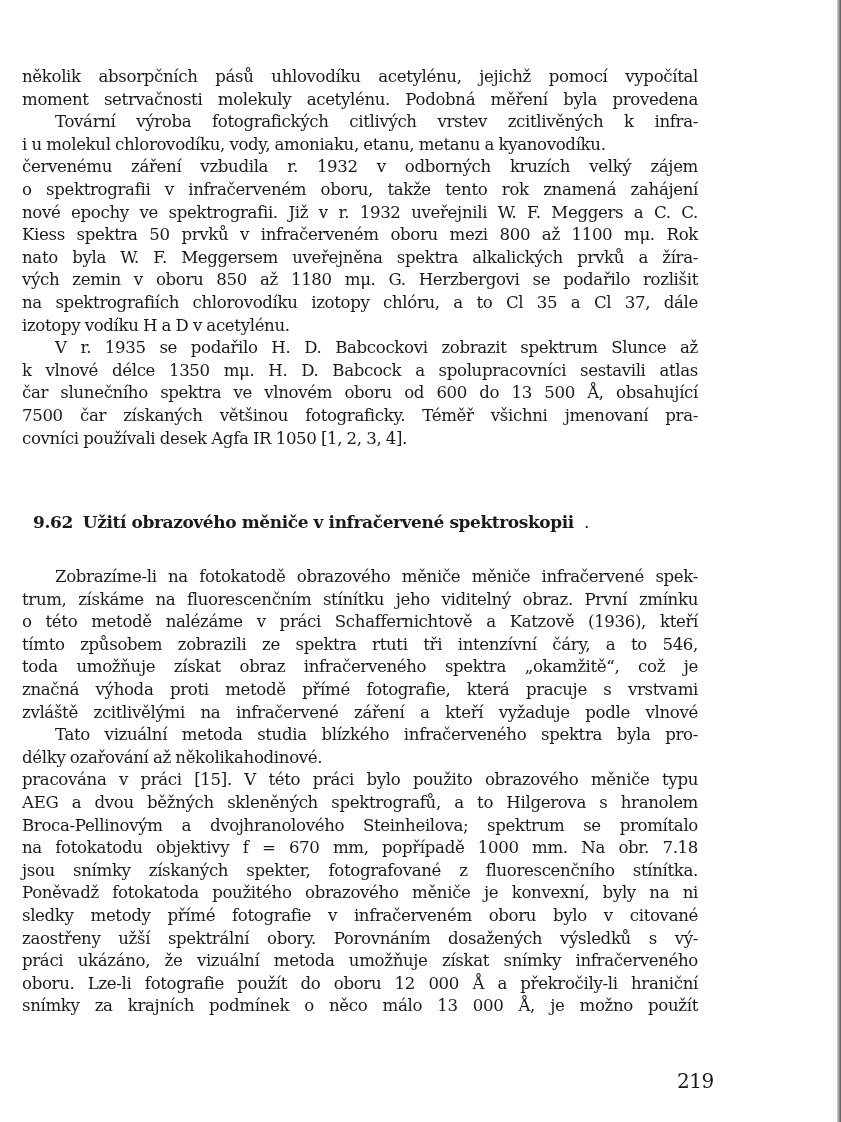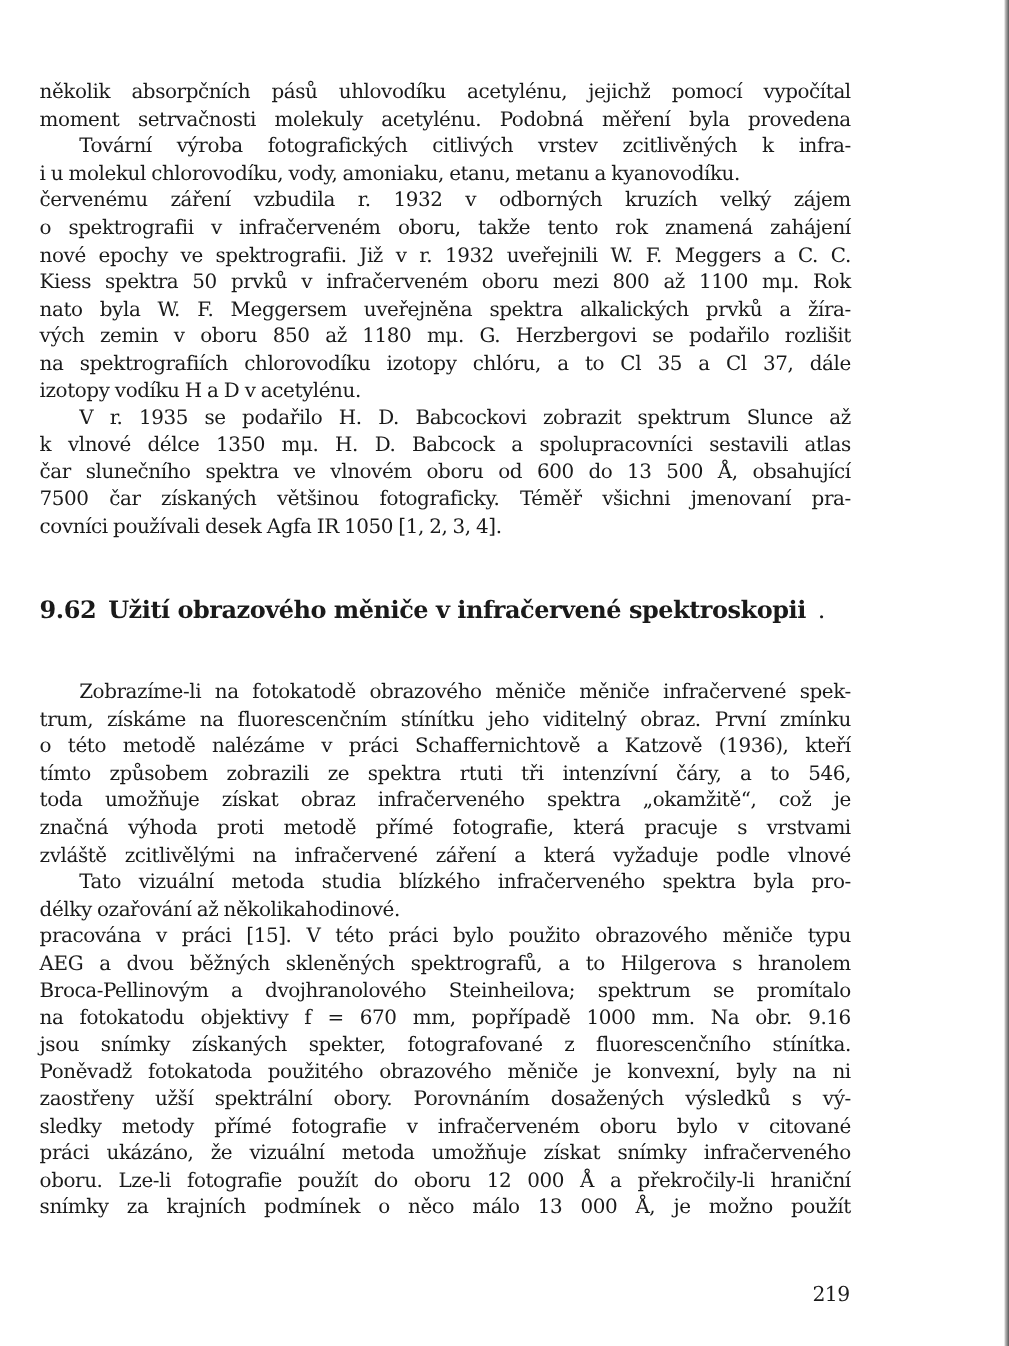--- a/index.html
+++ b/index.html
@@ -4,37 +4,37 @@
 <style>
   html, body { margin: 0; padding: 0; }
   body {
     width: 841px; height: 1122px; background: #ffffff; position: relative; overflow: hidden;
     font-family: "DejaVu Serif", "Liberation Serif", serif; color: #1a1a1a;
   }
   .edge {
     position: absolute; top: 0; right: 0; width: 4px; height: 1122px;
     background: linear-gradient(to right, #d8d8d8, #555555);
   }
-  .block { position: absolute; left: 33px; width: 676px; }
+  .block { position: absolute; left: 22px; width: 676px; }
   .line {
     height: 22.6px; line-height: 22.6px; font-size: 16.6px;
     text-align: justify; text-align-last: justify; white-space: nowrap;
     letter-spacing: -0.35px; word-spacing: -0.5px;
   }
   .line.last { text-align-last: left; }
   .line.indent { padding-left: 33px; }
   .heading {
-    position: absolute; left: 33px; top: 496px;
+    position: absolute; left: 33px; top: 512px;
     font-family: "DejaVu Serif", "Liberation Serif", serif; font-weight: bold;
-    font-size: 20px; letter-spacing: -0.4px; white-space: nowrap; color: #1a1a1a;
+    font-size: 17px; letter-spacing: -0.4px; white-space: nowrap; color: #1a1a1a;
   }
   .heading .num { margin-right: 10px; }
   .heading .dot { margin-left: 10px; font-weight: normal; }
   .page-number {
-    position: absolute; left: 677px; top: 1069px; font-size: 17px; letter-spacing: -0.5px;
+    position: absolute; left: 677px; top: 1069px; font-size: 20px; letter-spacing: -0.5px;
   }
 </style>
 </head>
 <body>
 
 <div class="edge"></div>
 
 <div class="block" id="top-block" style="top:66px;">
     <div class="line">několik absorpčních pásů uhlovodíku acetylénu, jejichž pomocí vypočítal</div>
     <div class="line">moment setrvačnosti molekuly acetylénu. Podobná měření byla provedena</div>
@@ -59,29 +59,29 @@
   <span class="num">9.62</span><span>Užití obrazového měniče v infračervené spektroskopii</span><span class="dot">.</span>
 </div>
 
 <div class="block" id="bottom-block" style="top:566px;">
     <div class="line indent">Zobrazíme-li na fotokatodě obrazového měniče měniče infračervené spek-</div>
     <div class="line">trum, získáme na fluorescenčním stínítku jeho viditelný obraz. První zmínku</div>
     <div class="line">o této metodě nalézáme v práci Schaffernichtově a Katzově (1936), kteří</div>
     <div class="line">tímto způsobem zobrazili ze spektra rtuti tři intenzívní čáry, a to 546,</div>
     <div class="line">toda umožňuje získat obraz infračerveného spektra „okamžitě“, což je</div>
     <div class="line">značná výhoda proti metodě přímé fotografie, která pracuje s vrstvami</div>
-    <div class="line">zvláště zcitlivělými na infračervené záření a která vyžaduje podle vlnové</div>
+    <div class="line">zvláště zcitlivělými na infračervené záření a kteří vyžaduje podle vlnové</div>
     <div class="line indent">Tato vizuální metoda studia blízkého infračerveného spektra byla pro-</div>
     <div class="line last">délky ozařování až několikahodinové.</div>
     <div class="line">pracována v práci [15]. V této práci bylo použito obrazového měniče typu</div>
     <div class="line">AEG a dvou běžných skleněných spektrografů, a to Hilgerova s hranolem</div>
     <div class="line">Broca-Pellinovým a dvojhranolového Steinheilova; spektrum se promítalo</div>
-    <div class="line">na fotokatodu objektivy f = 670 mm, popřípadě 1000 mm. Na obr. 9.16</div>
+    <div class="line">na fotokatodu objektivy f = 670 mm, popřípadě 1000 mm. Na obr. 7.18</div>
     <div class="line">jsou snímky získaných spekter, fotografované z fluorescenčního stínítka.</div>
     <div class="line">Poněvadž fotokatoda použitého obrazového měniče je konvexní, byly na ni</div>
+    <div class="line">sledky metody přímé fotografie v infračerveném oboru bylo v citované</div>
     <div class="line">zaostřeny užší spektrální obory. Porovnáním dosažených výsledků s vý-</div>
-    <div class="line">sledky metody přímé fotografie v infračerveném oboru bylo v citované</div>
     <div class="line">práci ukázáno, že vizuální metoda umožňuje získat snímky infračerveného</div>
     <div class="line">oboru. Lze-li fotografie použít do oboru 12 000 Å a překročily-li hraniční</div>
     <div class="line">snímky za krajních podmínek o něco málo 13 000 Å, je možno použít</div>
   </div>
 
 <div class="page-number">219</div>
 
 </body></html>

